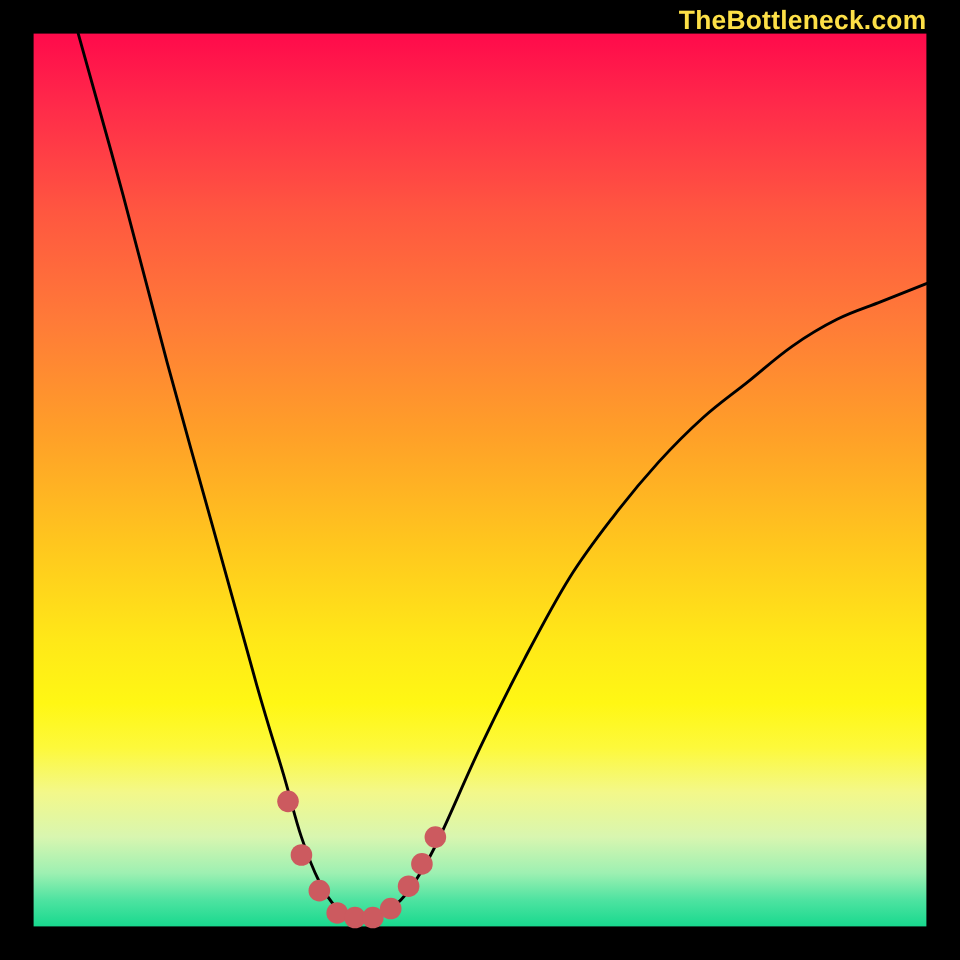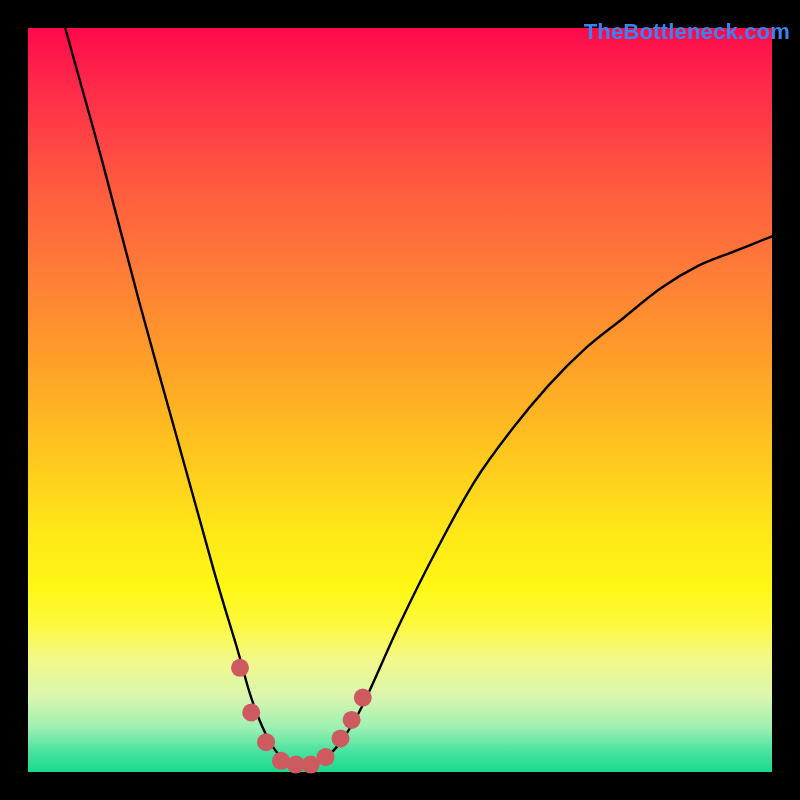--- a/index.html
+++ b/index.html
@@ -42,27 +42,26 @@
     position: absolute;
     left: 0;
     top: 0;
     width: 744px;
     height: 744px;
     overflow: visible;
   }
   .watermark {
     position: absolute;
     top: 4px;
-    right: 10px;
+    right: 28px;
     font-family: Arial, Helvetica, sans-serif;
     font-size: 22px;
     font-weight: 700;
-    color: #3b82f6;
+    color: #fde047;
     letter-spacing: 0.2px;
-    margin-top: 15px;
   }
 </style>
 </head>
 <body>
 
 <div class="stage">
   <div class="plot">
     <svg class="curve" viewBox="0 0 744 744" preserveAspectRatio="none">
       <path id="curve-path" fill="none" stroke="#000000" stroke-width="2.4" stroke-linecap="round" d="M 37.2 0.0 C 43.9 24.1, 61.0 84.4, 74.4 133.9 C 87.8 183.5, 98.2 225.7, 111.6 275.3 C 125.0 324.8, 135.4 361.0, 148.8 409.2 C 162.2 457.4, 175.3 505.6, 186.0 543.1 C 196.7 580.6, 201.6 594.8, 208.3 617.5 C 215.0 640.3, 217.8 653.5, 223.2 669.6 C 228.6 685.7, 232.7 696.1, 238.1 706.8 C 243.4 717.5, 247.6 723.8, 253.0 729.1 C 258.3 734.5, 262.5 735.2, 267.8 736.6 C 273.2 737.9, 277.4 737.9, 282.7 736.6 C 288.1 735.2, 292.2 733.1, 297.6 729.1 C 303.0 725.1, 305.8 723.6, 312.5 714.2 C 319.2 704.9, 324.1 698.5, 334.8 677.0 C 345.5 655.6, 358.6 623.3, 372.0 595.2 C 385.4 567.1, 395.8 546.2, 409.2 520.8 C 422.6 495.4, 433.0 475.3, 446.4 453.8 C 459.8 432.4, 470.2 419.2, 483.6 401.8 C 497.0 384.4, 507.4 371.9, 520.8 357.1 C 534.2 342.4, 544.6 332.0, 558.0 319.9 C 571.4 307.9, 581.8 300.9, 595.2 290.2 C 608.6 279.4, 619.0 269.8, 632.4 260.4 C 645.8 251.0, 656.2 244.8, 669.6 238.1 C 683.0 231.4, 693.4 228.6, 706.8 223.2 C 720.2 217.8, 737.3 211.0, 744.0 208.3"></path>
       <g id="markers">

